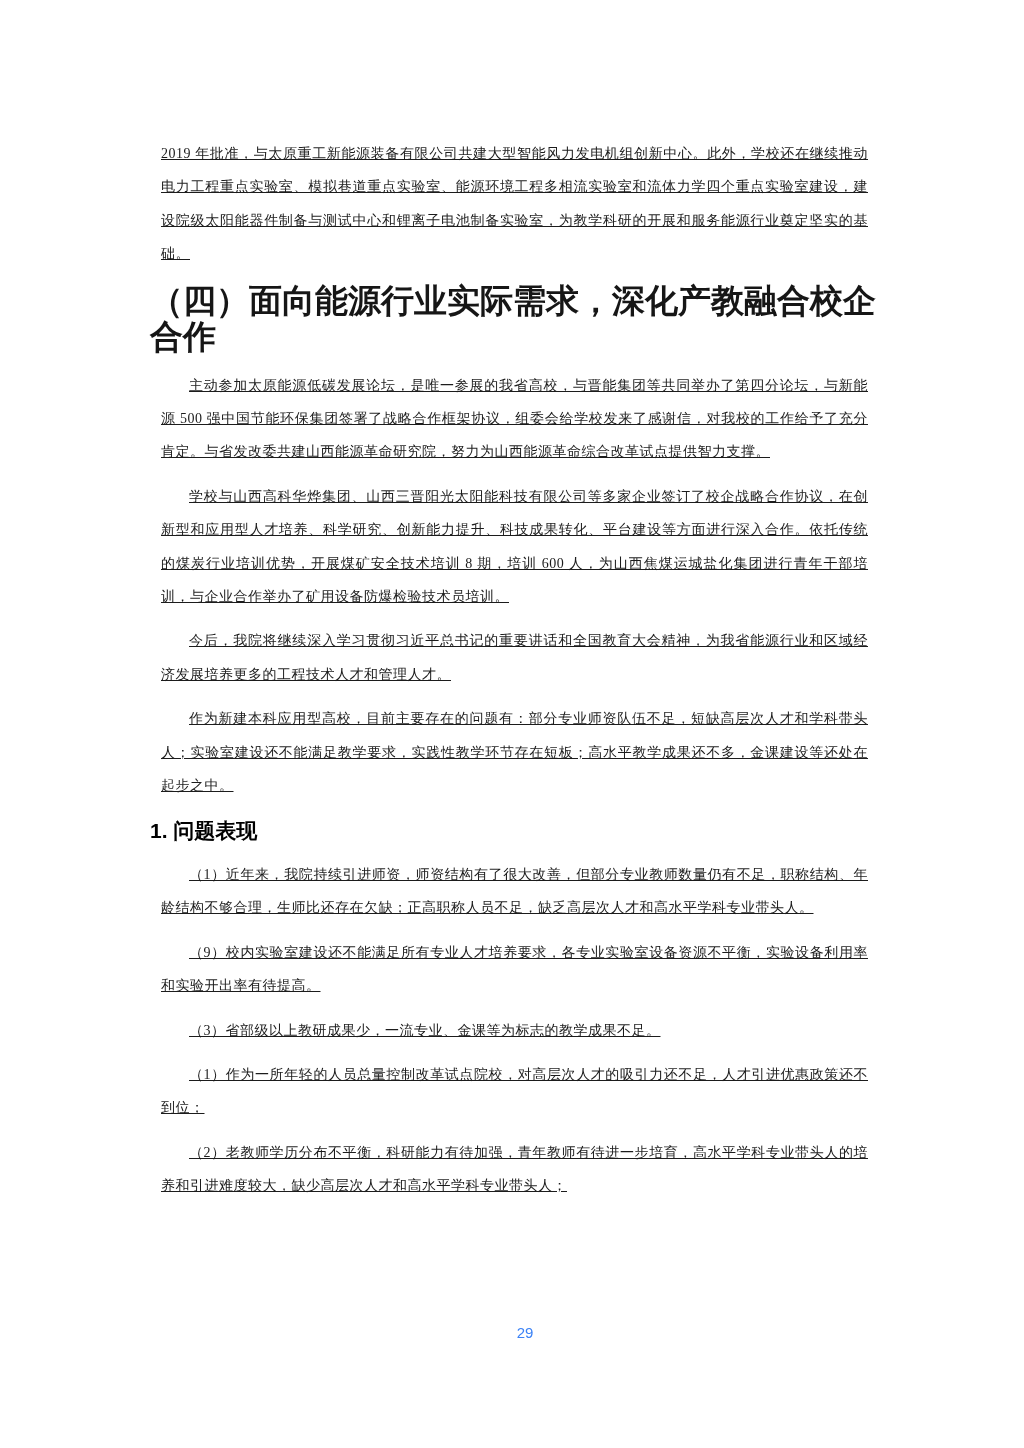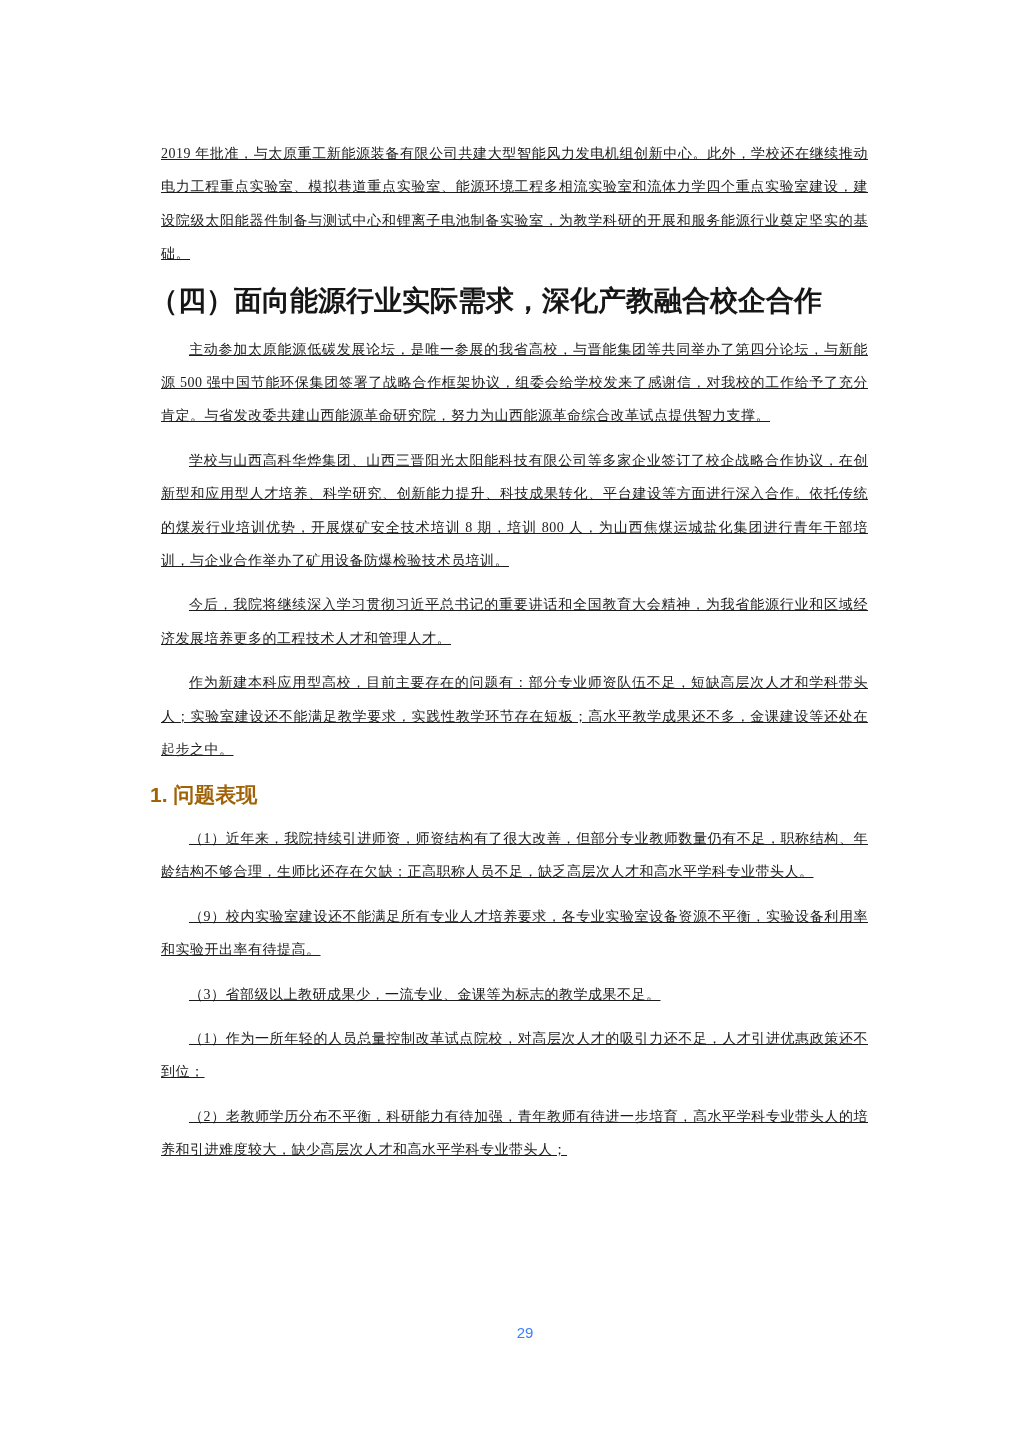--- a/index.html
+++ b/index.html
@@ -37,52 +37,52 @@
     font-family: "Liberation Sans", "DejaVu Sans", sans-serif;
     font-weight: bold;
     font-size: 28px;
     line-height: 40px;
     color: #161616;
   }
   h2.h2 {
     margin: 12px 0 14px 0;
     font-family: "Liberation Sans", "DejaVu Sans", sans-serif;
     font-weight: bold;
-    font-size: 28px;
+    font-size: 33px;
     line-height: 36px;
     color: #161616;
   }
   h3.h3 {
     margin: 0;
     font-family: "Liberation Sans", "DejaVu Sans", sans-serif;
     font-weight: bold;
     font-size: 21px;
     line-height: 33.4px;
-    color: #a16207;
+    color: #000000;
   }
   .page-number {
     position: absolute;
     left: 13px;
     top: 1324px;
     width: 1024px;
     text-align: center;
     font-family: "Liberation Sans", "DejaVu Sans", sans-serif;
     font-size: 15px;
     color: #3b82f6;
   }
 </style>
 </head>
 <body>
 
 <div class="page">
   <main class="content">
     <p class="body noindent">2019 年批准，与太原重工新能源装备有限公司共建大型智能风力发电机组创新中心。此外，学校还在继续推动电力工程重点实验室、模拟巷道重点实验室、能源环境工程多相流实验室和流体力学四个重点实验室建设，建设院级太阳能器件制备与测试中心和锂离子电池制备实验室，为教学科研的开展和服务能源行业奠定坚实的基础。</p>
     <h2 class="h2">（四）面向能源行业实际需求，深化产教融合校企合作</h2>
     <p class="body indent">主动参加太原能源低碳发展论坛，是唯一参展的我省高校，与晋能集团等共同举办了第四分论坛，与新能源 500 强中国节能环保集团签署了战略合作框架协议，组委会给学校发来了感谢信，对我校的工作给予了充分肯定。与省发改委共建山西能源革命研究院，努力为山西能源革命综合改革试点提供智力支撑。</p>
-    <p class="body indent">学校与山西高科华烨集团、山西三晋阳光太阳能科技有限公司等多家企业签订了校企战略合作协议，在创新型和应用型人才培养、科学研究、创新能力提升、科技成果转化、平台建设等方面进行深入合作。依托传统的煤炭行业培训优势，开展煤矿安全技术培训 8 期，培训 800 人，为山西焦煤运城盐化集团进行青年干部培训，与企业合作举办了矿用设备防爆检验技术员培训。</p>
+    <p class="body indent">学校与山西高科华烨集团、山西三晋阳光太阳能科技有限公司等多家企业签订了校企战略合作协议，在创新型和应用型人才培养、科学研究、创新能力提升、科技成果转化、平台建设等方面进行深入合作。依托传统的煤炭行业培训优势，开展煤矿安全技术培训 8 期，培训 600 人，为山西焦煤运城盐化集团进行青年干部培训，与企业合作举办了矿用设备防爆检验技术员培训。</p>
     <p class="body indent">今后，我院将继续深入学习贯彻习近平总书记的重要讲话和全国教育大会精神，为我省能源行业和区域经济发展培养更多的工程技术人才和管理人才。</p>
     <p class="body indent">作为新建本科应用型高校，目前主要存在的问题有：部分专业师资队伍不足，短缺高层次人才和学科带头人；实验室建设还不能满足教学要求，实践性教学环节存在短板；高水平教学成果还不多，金课建设等还处在起步之中。</p>
     <h3 class="h3">1. 问题表现</h3>
     <p class="body indent">（1）近年来，我院持续引进师资，师资结构有了很大改善，但部分专业教师数量仍有不足，职称结构、年龄结构不够合理，生师比还存在欠缺；正高职称人员不足，缺乏高层次人才和高水平学科专业带头人。</p>
     <p class="body indent">（9）校内实验室建设还不能满足所有专业人才培养要求，各专业实验室设备资源不平衡，实验设备利用率和实验开出率有待提高。</p>
     <p class="body indent">（3）省部级以上教研成果少，一流专业、金课等为标志的教学成果不足。</p>
     <p class="body indent">（1）作为一所年轻的人员总量控制改革试点院校，对高层次人才的吸引力还不足，人才引进优惠政策还不到位；</p>
     <p class="body indent">（2）老教师学历分布不平衡，科研能力有待加强，青年教师有待进一步培育，高水平学科专业带头人的培养和引进难度较大，缺少高层次人才和高水平学科专业带头人；</p>
   </main>
   <footer class="page-number">29</footer>

